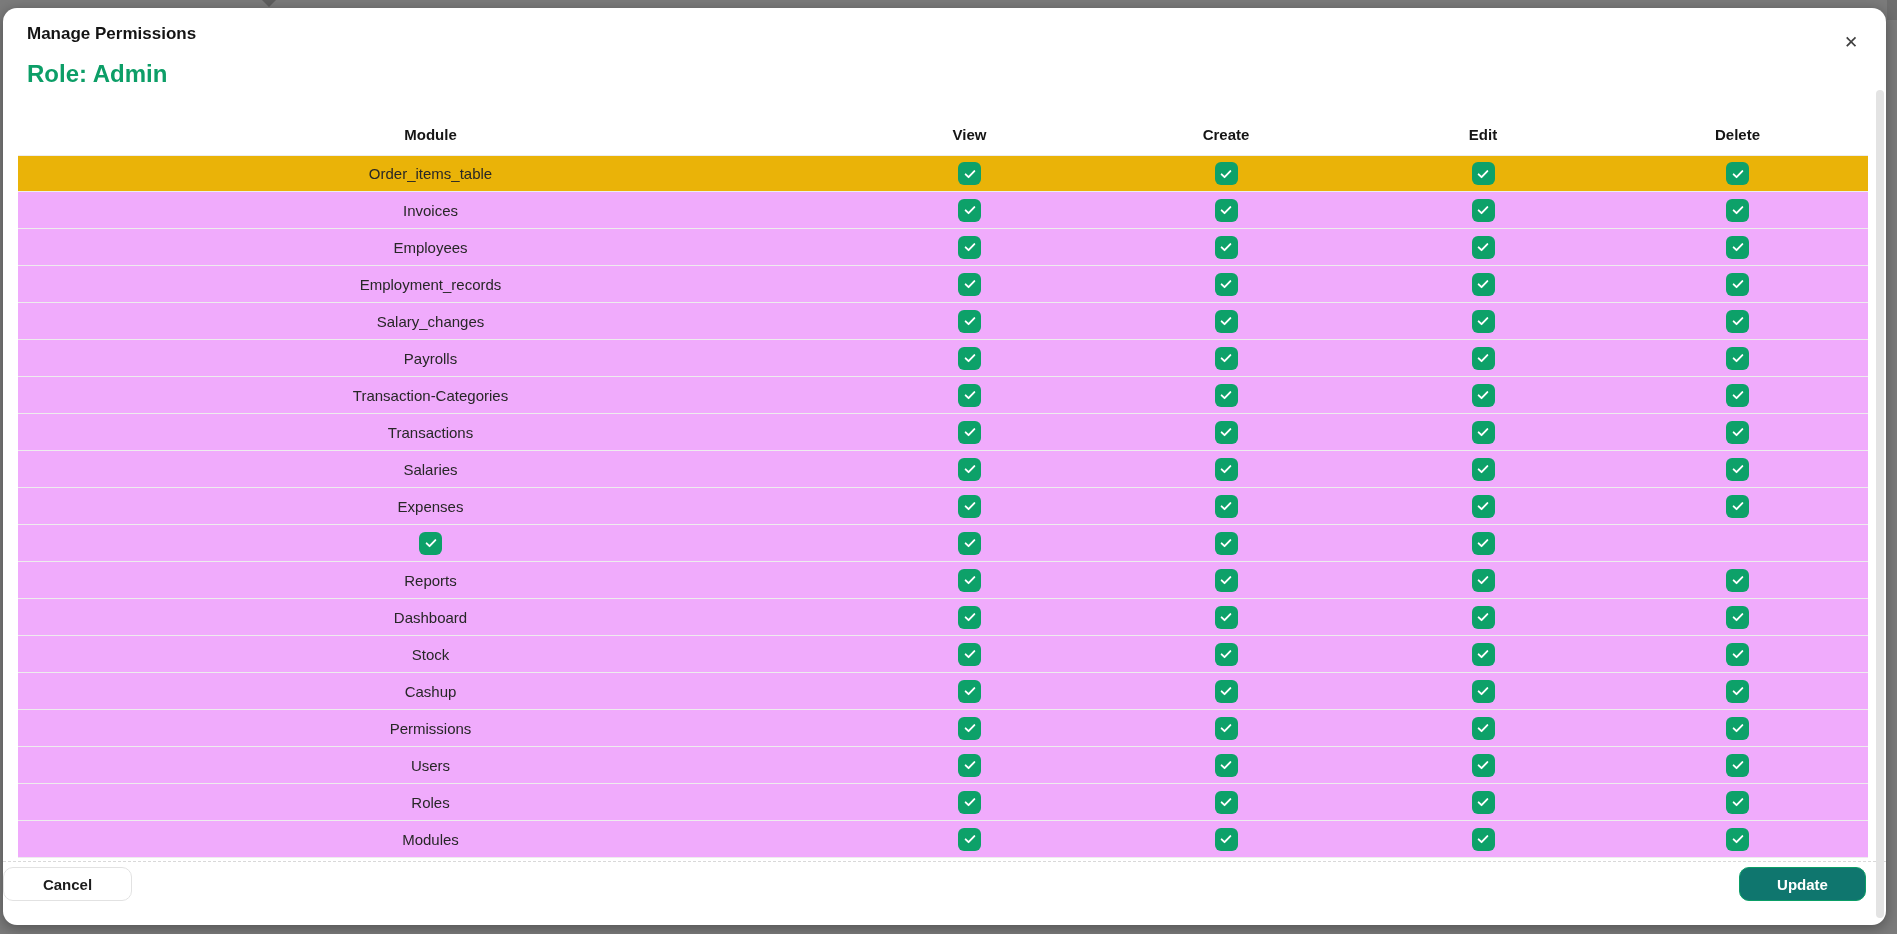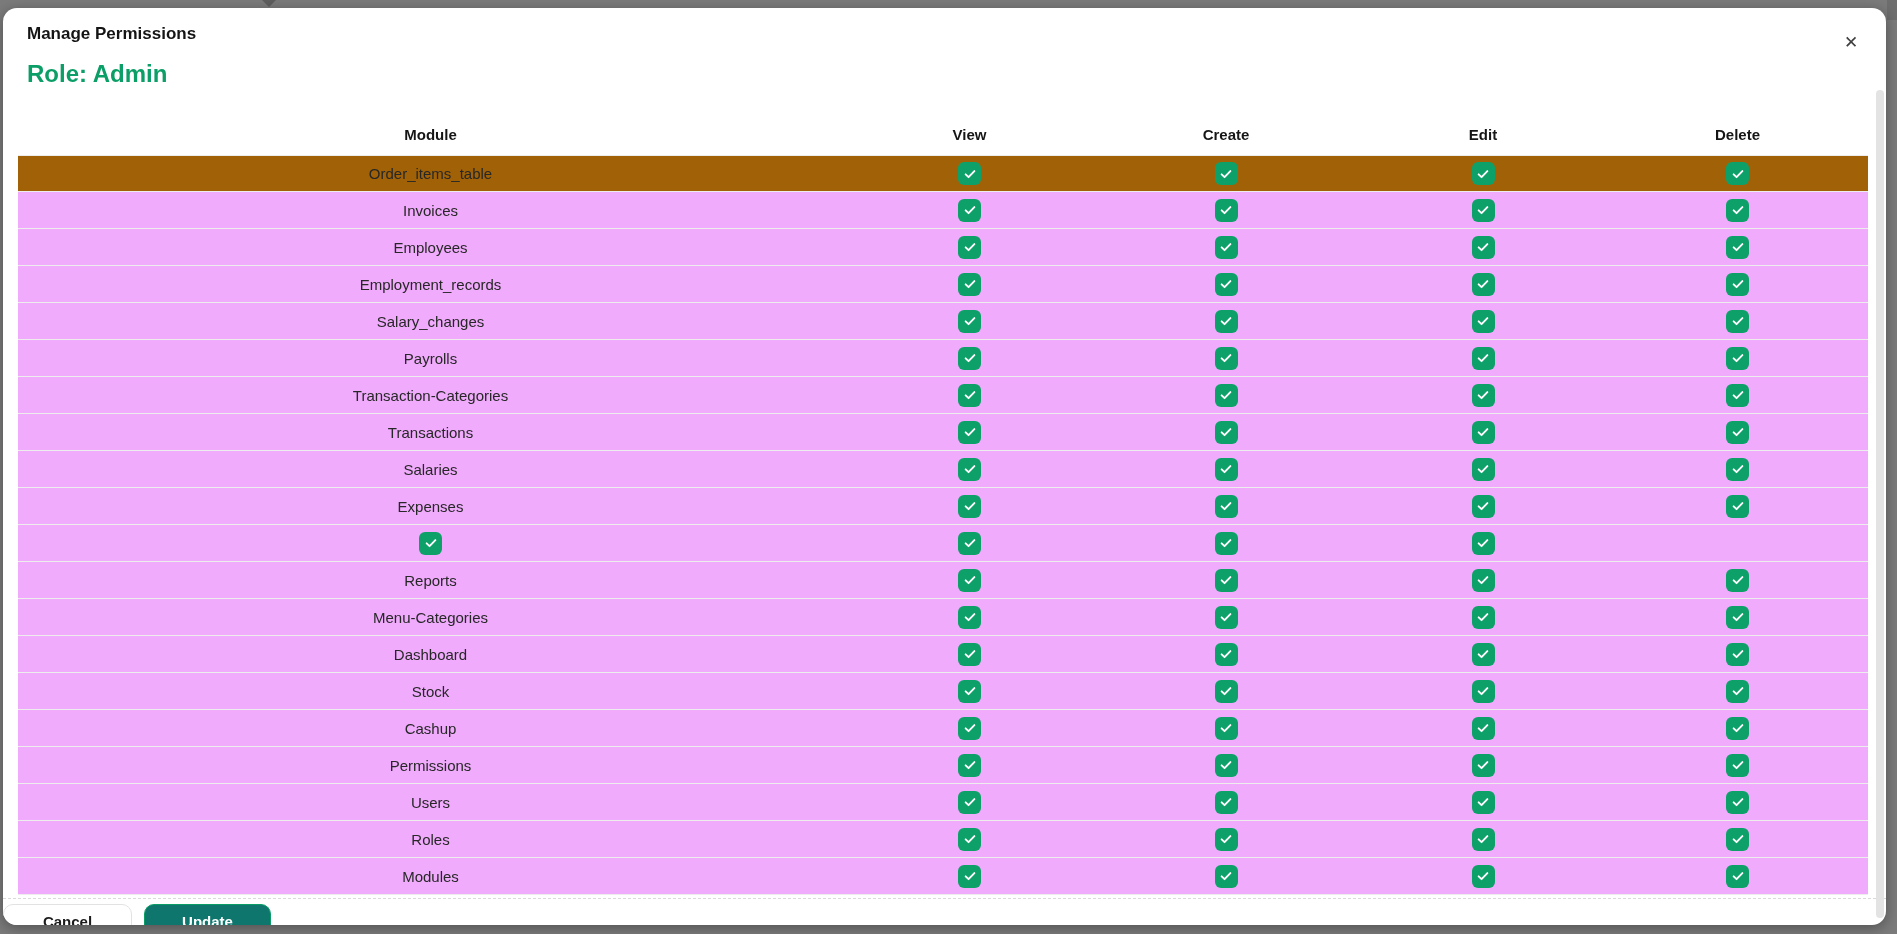--- a/index.html
+++ b/index.html
@@ -60,41 +60,41 @@
     text-align: center;
     font-size: 15px; font-weight: 700; color: #161616;
   }
   .trow {
     height: 37px;
     border-bottom: 1px solid #ededed;
     background: #f0abfc;
   }
   .trow.first {
     border-top: 1px solid #ededed;
-    background: #a16207;
+    background: #eab308;
   }
   .cell { text-align: center; }
   .module-cell {
     font-size: 15px; color: #272727;
   }
   .checkbox {
     display: inline-flex;
     width: 23px; height: 23px;
     border-radius: 6px;
     align-items: center; justify-content: center;
     vertical-align: middle;
     cursor: pointer;
     border: 1px solid transparent;
   }
   .checkbox.checked { background: #0da169; }
   .modal-footer {
     margin: 3px 0 0;
     border-top: 1px dashed #d9d9d9;
     padding: 5px 20px 0 0;
-    display: flex; justify-content: flex-start; gap: 12px;
+    display: flex; justify-content: space-between; gap: 12px;
     align-items: center;
   }
   .btn {
     height: 34px;
     border-radius: 10px;
     font-family: "Liberation Sans", sans-serif;
     font-size: 15px; font-weight: 700;
     cursor: pointer;
   }
   .btn-cancel {
@@ -409,43 +409,20 @@
                 <path d="M4.5 12.5l5 5L19.5 7" fill="none" stroke="#ffffff" stroke-width="3.2" stroke-linecap="round" stroke-linejoin="round"></path>
               </svg>
             </span></div>
           <div class="cell"><span class="checkbox checked" role="checkbox" aria-checked="true">
               <svg viewBox="0 0 24 24" width="14" height="14" aria-hidden="true">
                 <path d="M4.5 12.5l5 5L19.5 7" fill="none" stroke="#ffffff" stroke-width="3.2" stroke-linecap="round" stroke-linejoin="round"></path>
               </svg>
             </span></div>
         </div>
         <div class="grid-row trow">
-          <div class="cell module-cell">Menu-Categories</div>
-          <div class="cell"><span class="checkbox checked" role="checkbox" aria-checked="true">
-              <svg viewBox="0 0 24 24" width="14" height="14" aria-hidden="true">
-                <path d="M4.5 12.5l5 5L19.5 7" fill="none" stroke="#ffffff" stroke-width="3.2" stroke-linecap="round" stroke-linejoin="round"></path>
-              </svg>
-            </span></div>
-          <div class="cell"><span class="checkbox checked" role="checkbox" aria-checked="true">
-              <svg viewBox="0 0 24 24" width="14" height="14" aria-hidden="true">
-                <path d="M4.5 12.5l5 5L19.5 7" fill="none" stroke="#ffffff" stroke-width="3.2" stroke-linecap="round" stroke-linejoin="round"></path>
-              </svg>
-            </span></div>
-          <div class="cell"><span class="checkbox checked" role="checkbox" aria-checked="true">
-              <svg viewBox="0 0 24 24" width="14" height="14" aria-hidden="true">
-                <path d="M4.5 12.5l5 5L19.5 7" fill="none" stroke="#ffffff" stroke-width="3.2" stroke-linecap="round" stroke-linejoin="round"></path>
-              </svg>
-            </span></div>
-          <div class="cell"><span class="checkbox checked" role="checkbox" aria-checked="true">
-              <svg viewBox="0 0 24 24" width="14" height="14" aria-hidden="true">
-                <path d="M4.5 12.5l5 5L19.5 7" fill="none" stroke="#ffffff" stroke-width="3.2" stroke-linecap="round" stroke-linejoin="round"></path>
-              </svg>
-            </span></div>
-        </div>
-        <div class="grid-row trow">
           <div class="cell module-cell">Dashboard</div>
           <div class="cell"><span class="checkbox checked" role="checkbox" aria-checked="true">
               <svg viewBox="0 0 24 24" width="14" height="14" aria-hidden="true">
                 <path d="M4.5 12.5l5 5L19.5 7" fill="none" stroke="#ffffff" stroke-width="3.2" stroke-linecap="round" stroke-linejoin="round"></path>
               </svg>
             </span></div>
           <div class="cell"><span class="checkbox checked" role="checkbox" aria-checked="true">
               <svg viewBox="0 0 24 24" width="14" height="14" aria-hidden="true">
                 <path d="M4.5 12.5l5 5L19.5 7" fill="none" stroke="#ffffff" stroke-width="3.2" stroke-linecap="round" stroke-linejoin="round"></path>
               </svg>

